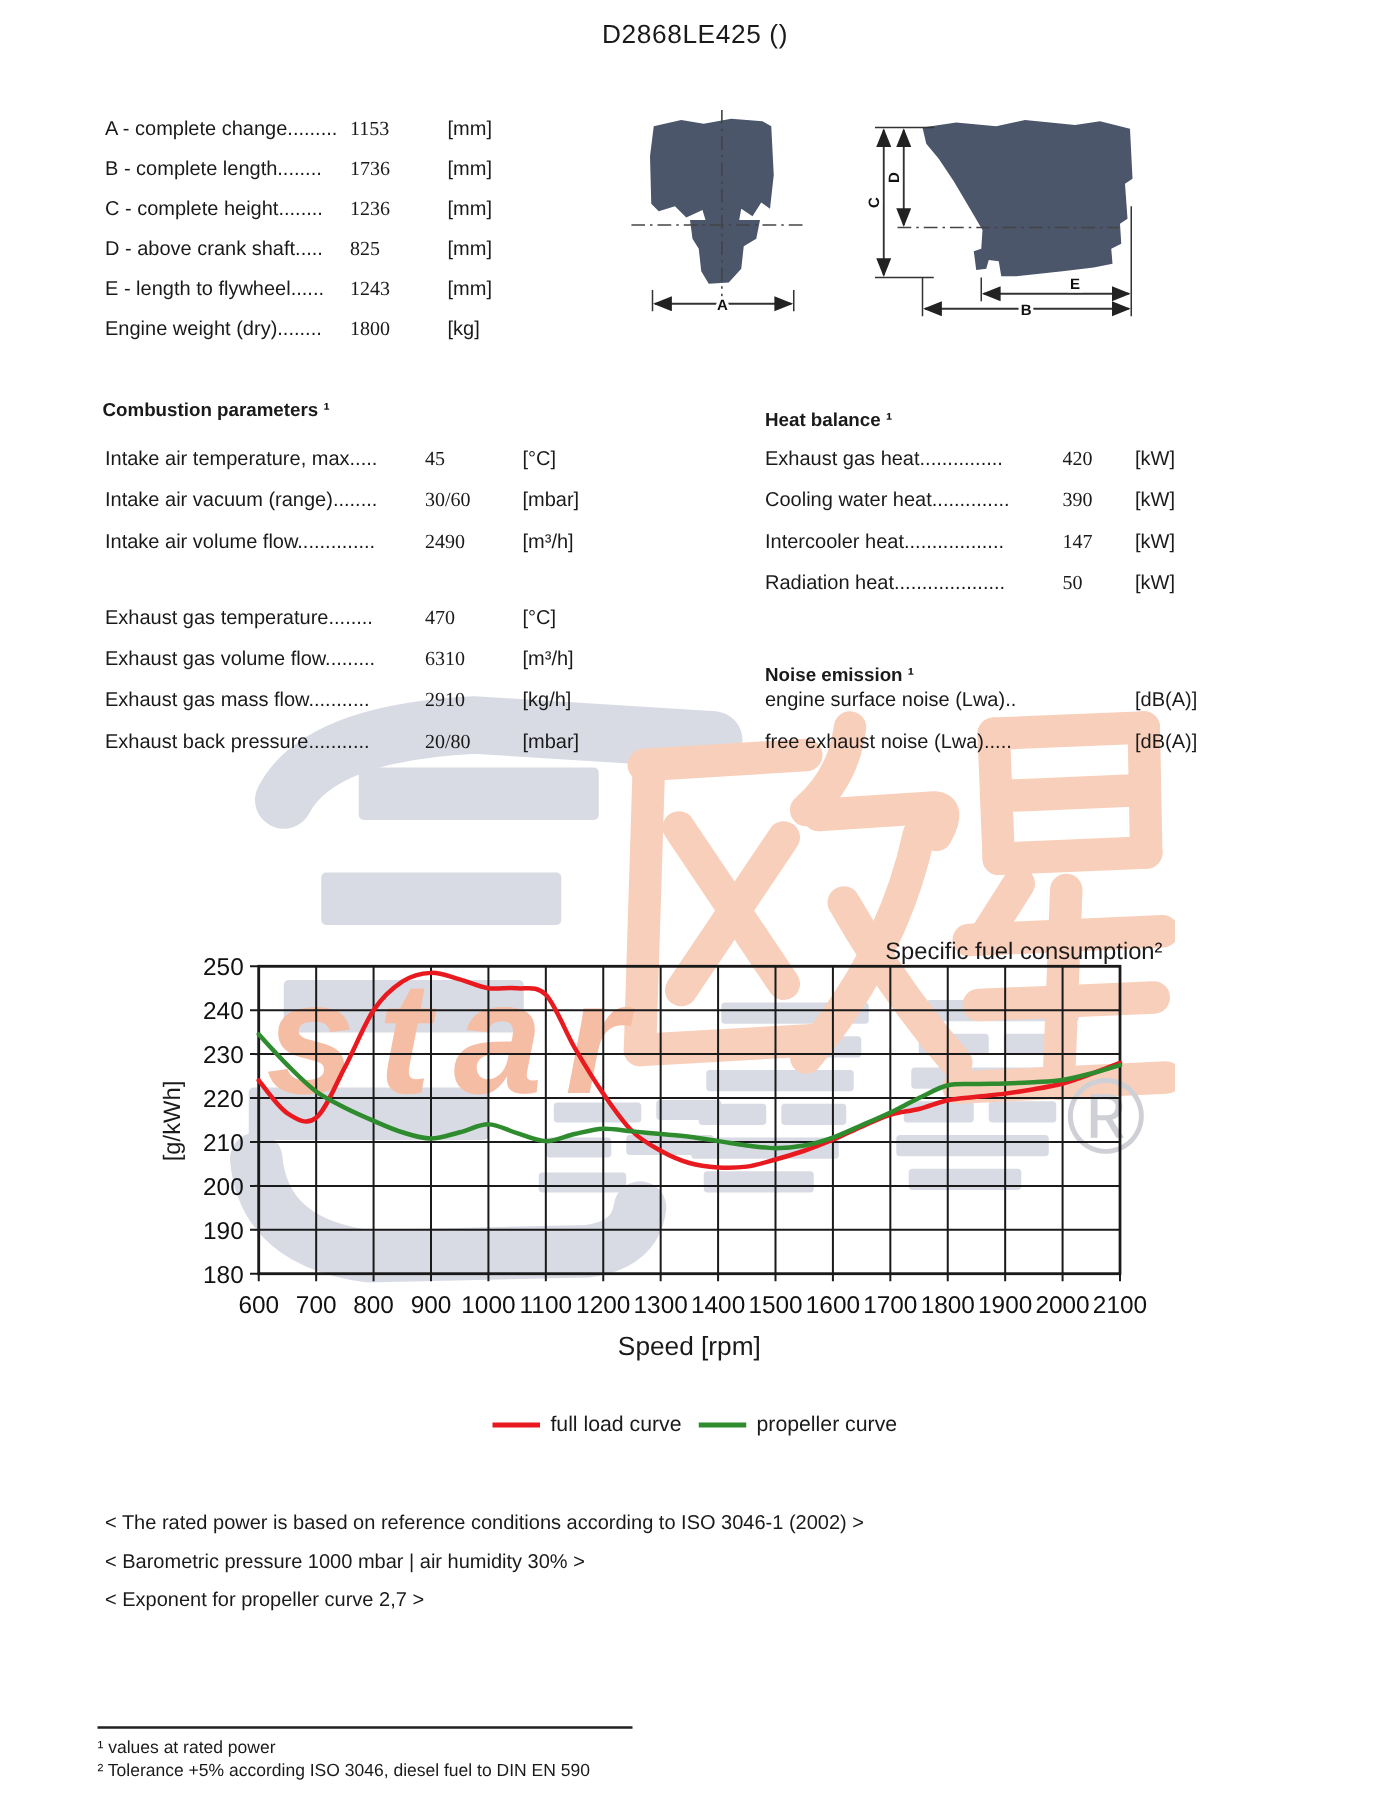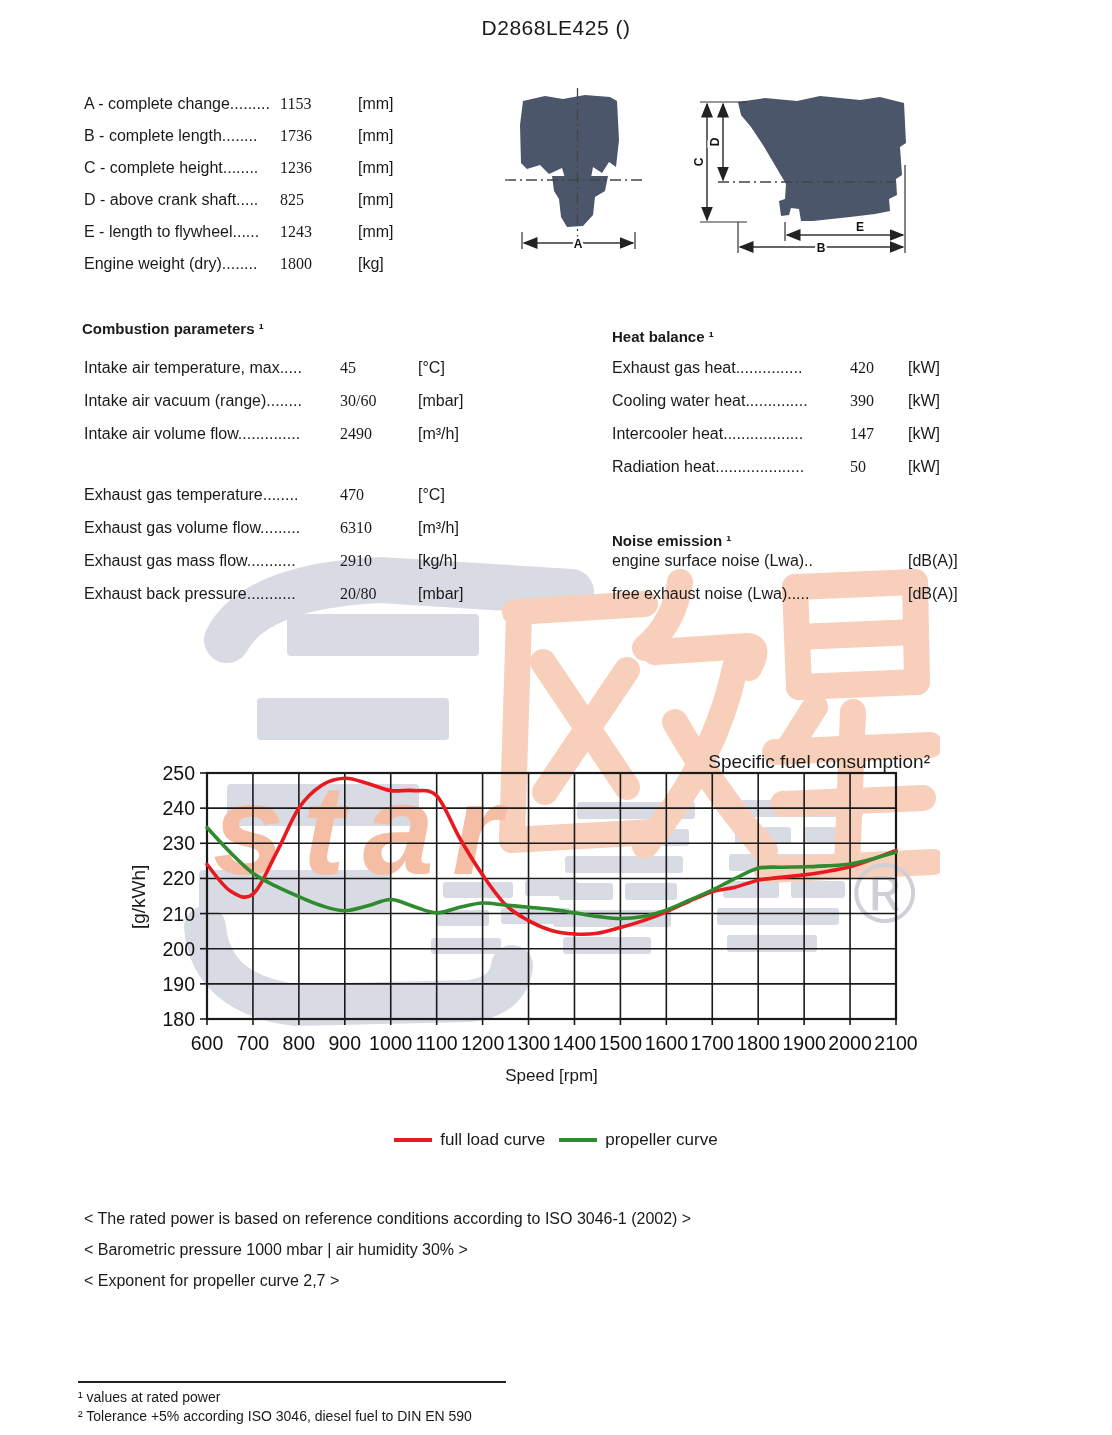--- a/index.html
+++ b/index.html
@@ -25,21 +25,21 @@
   .comb .val{width:70px;}
   .comb .unit{margin-left:8px;}
   .right-col .lab{width:238px;}
   .right-col .val{width:48px;}
   .right-col .unit{margin-left:10px;}
   .sec-heading{font-size:15px;font-weight:bold;white-space:nowrap;}
   
   .chart-title{top:741px;left:110px;width:820px;text-align:right;font-size:19px;margin-top:10px;}
   .y-axis-label{left:128px;top:830px;width:26px;height:134px;writing-mode:vertical-rl;transform:rotate(180deg);
     text-align:center;font-size:19px;}
-  .x-axis-label{top:1066px;left:207px;width:689px;text-align:center;font-size:17px;}
+  .x-axis-label{top:1066px;left:207px;width:689px;text-align:center;font-size:21px;}
   .legend{top:1130px;left:0;width:1112px;display:flex;justify-content:center;align-items:center;gap:14px;font-size:17px;}
   .legend-item{display:flex;align-items:center;gap:8px;}
   .legend-swatch{width:38px;height:4px;display:inline-block;}
   
   .notes{left:84px;top:1203px;display:flex;flex-direction:column;font-size:16px;}
   .notes .note-line{height:31px;display:flex;align-items:center;white-space:nowrap;}
   .note-bold{font-weight:bold;}
   .footrule{left:78px;top:1381px;width:428px;border-top:2px solid #222;height:0;}
   .footnotes{left:78px;top:1388px;font-size:14px;line-height:19px;display:flex;flex-direction:column;}
   svg{display:block;}

